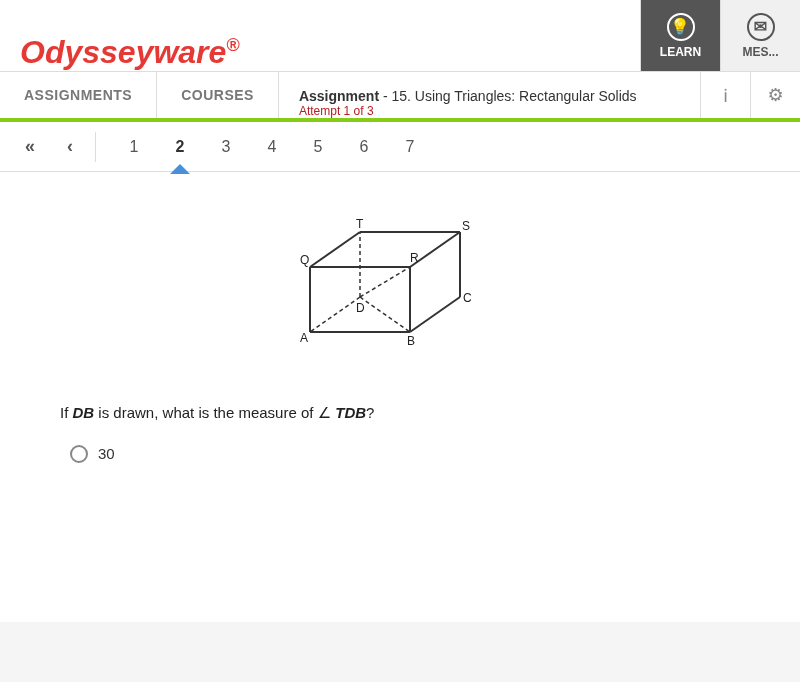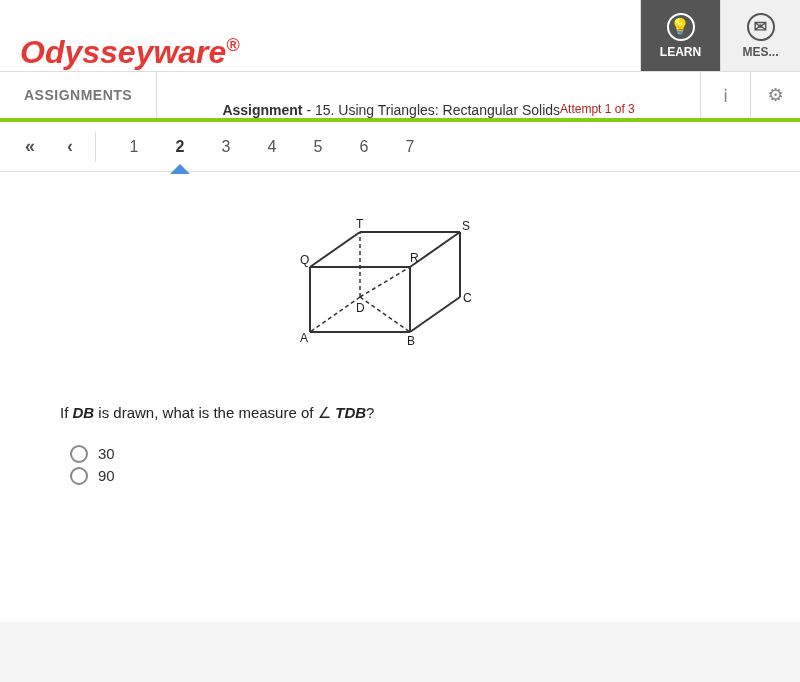--- a/index.html
+++ b/index.html
@@ -78,21 +78,21 @@
       color: #777;
       cursor: pointer;
       border-right: 1px solid #ddd;
       text-transform: uppercase;
       letter-spacing: 0.5px;
     }
     .breadcrumb-assignment {
       flex: 1;
       padding: 0 20px;
       display: flex;
-      flex-direction: row;
+      flex-direction: column;
       justify-content: center;
     }
     .breadcrumb-assignment .asgn-title {
       font-size: 14px;
       color: #333;
     }
     .breadcrumb-assignment .asgn-title strong {
       font-weight: bold;
     }
     .breadcrumb-assignment .asgn-sub {
@@ -258,20 +258,23 @@
     <div class="header-nav-item">
       <div class="icon-circle">✉</div>
       <span>MES...</span>
     </div>
   </div>
 </div>
 
 <div class="breadcrumb-bar">
   <div class="breadcrumb-item">
     <span>ASSIGNMENTS</span>
+  </div>
+  <div class="breadcrumb-item">
+    <span>COURSES</span>
   </div>
   <div class="breadcrumb-assignment">
     <div class="asgn-title">
       <strong>Assignment</strong>
       <span>- 15. Using Triangles: Rectangular Solids</span>
     </div>
     <div class="asgn-sub">Attempt 1 of 3</div>
   </div>
   <div class="breadcrumb-actions">
     <div class="breadcrumb-action-btn">
@@ -358,18 +361,14 @@
 
   <div class="question-text">
     <span>If </span><em>DB</em><span> is drawn, what is the measure of </span><span class="angle-sym">∠</span><strong><em> TDB</em></strong><span>?</span>
   </div>
 
   <div class="answer-options">
     <div class="answer-option">
       <div class="radio-outer"></div>
       <span>30</span>
     </div>
-    <div class="answer-option">
-      <div class="radio-outer"></div>
-      <span>90</span>
-    </div>
   </div>
 </div>
 
 </body></html>

